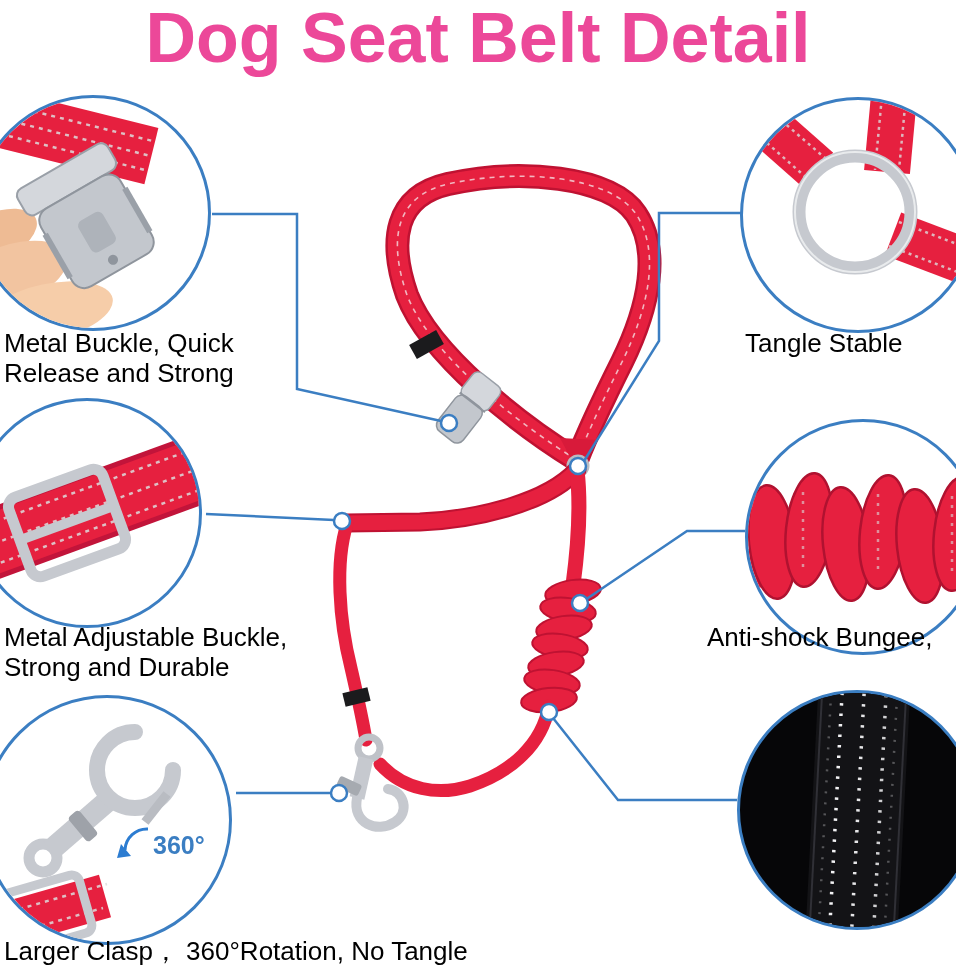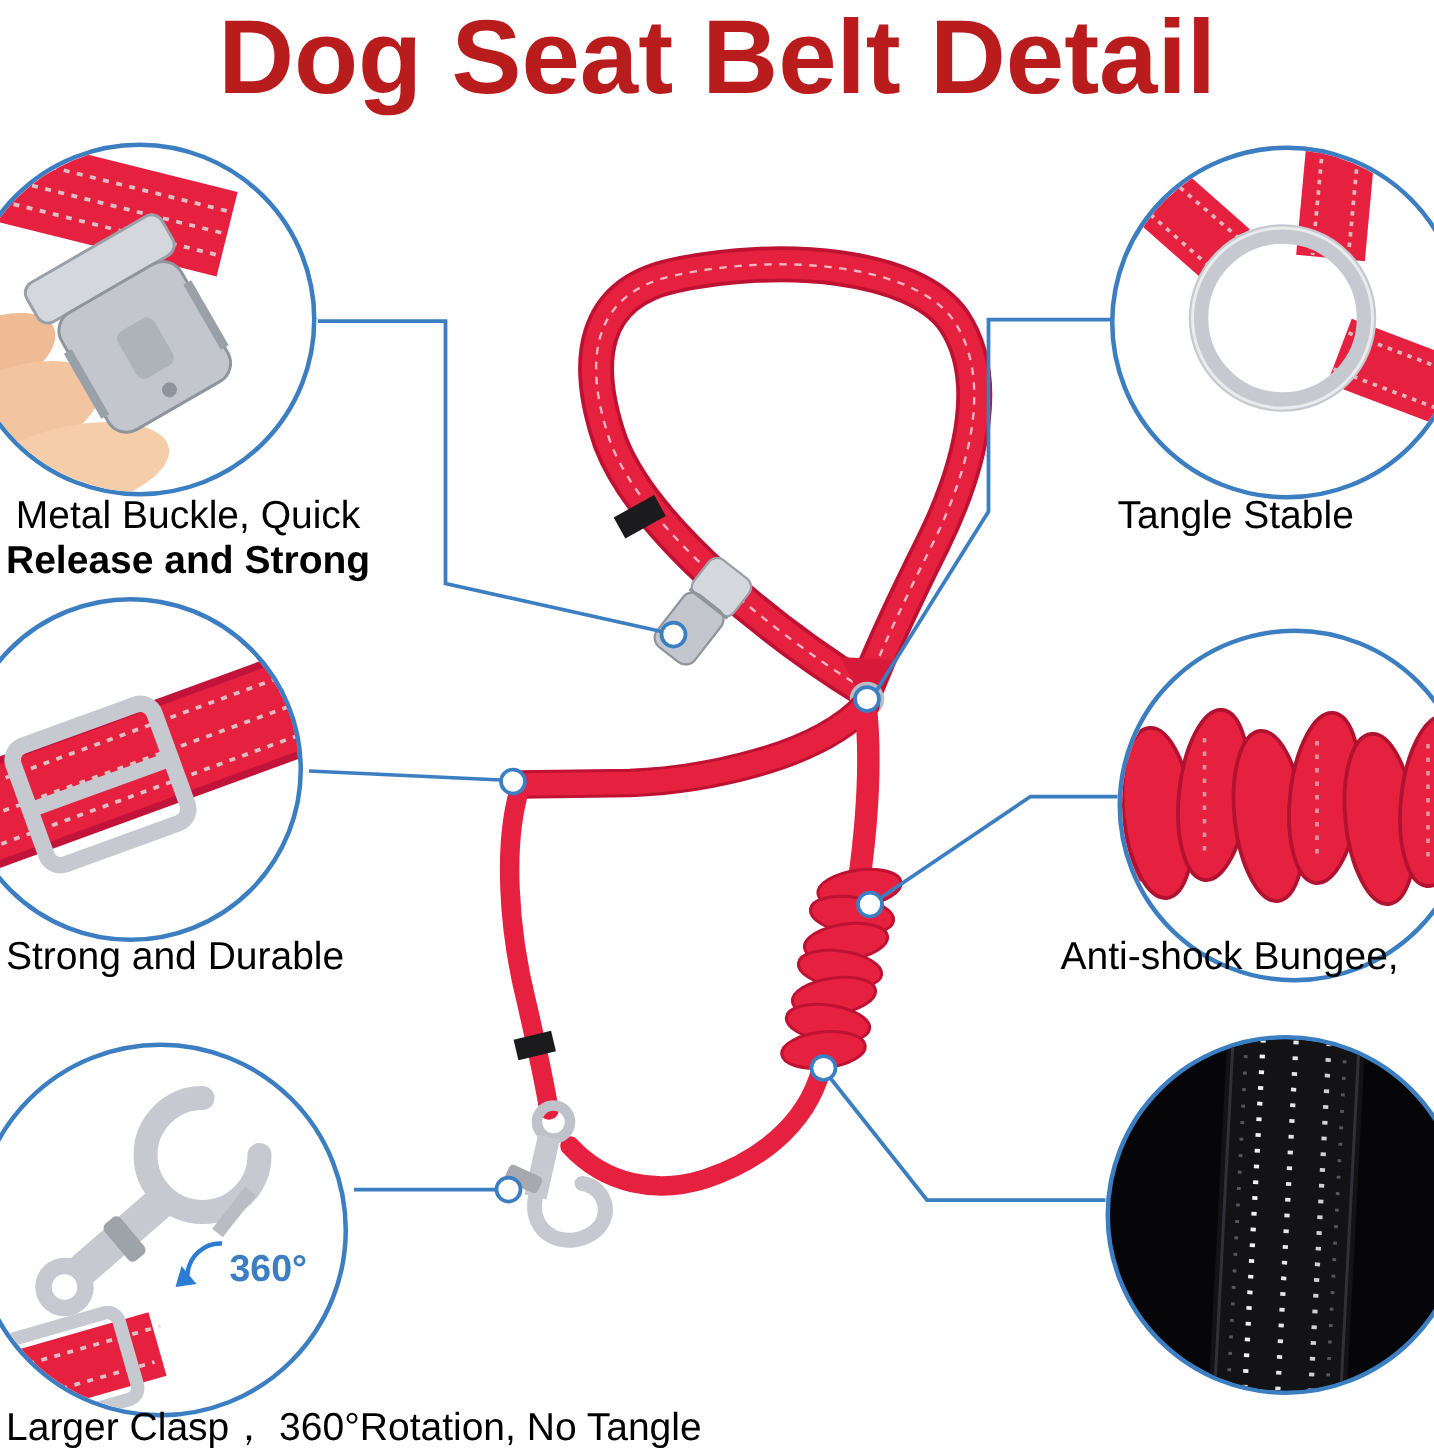--- a/index.html
+++ b/index.html
@@ -1,19 +1,19 @@
 <!DOCTYPE html>
 <html><head>
 <meta charset="utf-8">
 <style>
   html,body{margin:0;padding:0;background:#fff;}
   .page{position:relative;width:956px;height:969px;background:#ffffff;overflow:hidden;
         font-family:"Liberation Sans",sans-serif;color:#000;}
   .title{position:absolute;top:2px;left:0;width:956px;text-align:center;margin:0;
-         font-size:70px;line-height:1.05;font-weight:bold;color:#b91c1c;}
+         font-size:70px;line-height:1.05;font-weight:bold;color:#ec4899;}
   .callout-circle{position:absolute;border-radius:50%;border:3px solid #3b7ec2;
                   overflow:hidden;background:#fff;box-sizing:border-box;}
   .label{position:absolute;font-size:26px;line-height:30px;color:#000;white-space:nowrap;}
   .overlay{position:absolute;left:0;top:0;}
   svg{display:block;}
 </style>
 </head>
 <body>
 
 <div class="page">
@@ -193,30 +193,31 @@
         <line x1="160" y1="-10" x2="160" y2="250" stroke="#303036" stroke-width="2"></line>
         <line x1="96" y1="-10" x2="96" y2="250" stroke="#f2f2f4" stroke-width="3.5" stroke-dasharray="2.5 8"></line>
         <line x1="118" y1="-10" x2="118" y2="250" stroke="#f2f2f4" stroke-width="3.5" stroke-dasharray="2.5 8" opacity="0.95"></line>
         <line x1="140" y1="-10" x2="140" y2="250" stroke="#f2f2f4" stroke-width="3.5" stroke-dasharray="2.5 8" opacity="0.85"></line>
         <line x1="85" y1="-10" x2="85" y2="250" stroke="#f2f2f4" stroke-width="2.5" stroke-dasharray="2 9" opacity="0.3"></line>
         <line x1="151" y1="-10" x2="151" y2="250" stroke="#f2f2f4" stroke-width="2.5" stroke-dasharray="2 9" opacity="0.3"></line>
       </g>
     </svg>
   </div>
 
-  <div class="label" style="left:4px;top:328px;text-align:center;">
+  <div class="label" style="left:4px;top:328px;">
     <span style="display:block;">Metal Buckle, Quick</span>
-    <span style="display:block;font-weight:bold;">Release and Strong</span>
+    <span style="display:block;">Release and Strong</span>
   </div>
 
   <div class="label" style="left:745px;top:328px;">
     <span style="display:block;">Tangle Stable</span>
   </div>
 
   <div class="label" style="left:4px;top:622px;">
+    <span style="display:block;">Metal Adjustable Buckle,</span>
     <span style="display:block;">Strong and Durable</span>
   </div>
 
   <div class="label" style="left:707px;top:622px;text-align:right;">
     <span style="display:block;">Anti-shock Bungee,</span>
   </div>
 
   <div class="label" style="left:4px;top:936px;">
     <span>Larger Clasp， 360°Rotation, No Tangle</span>
   </div>

